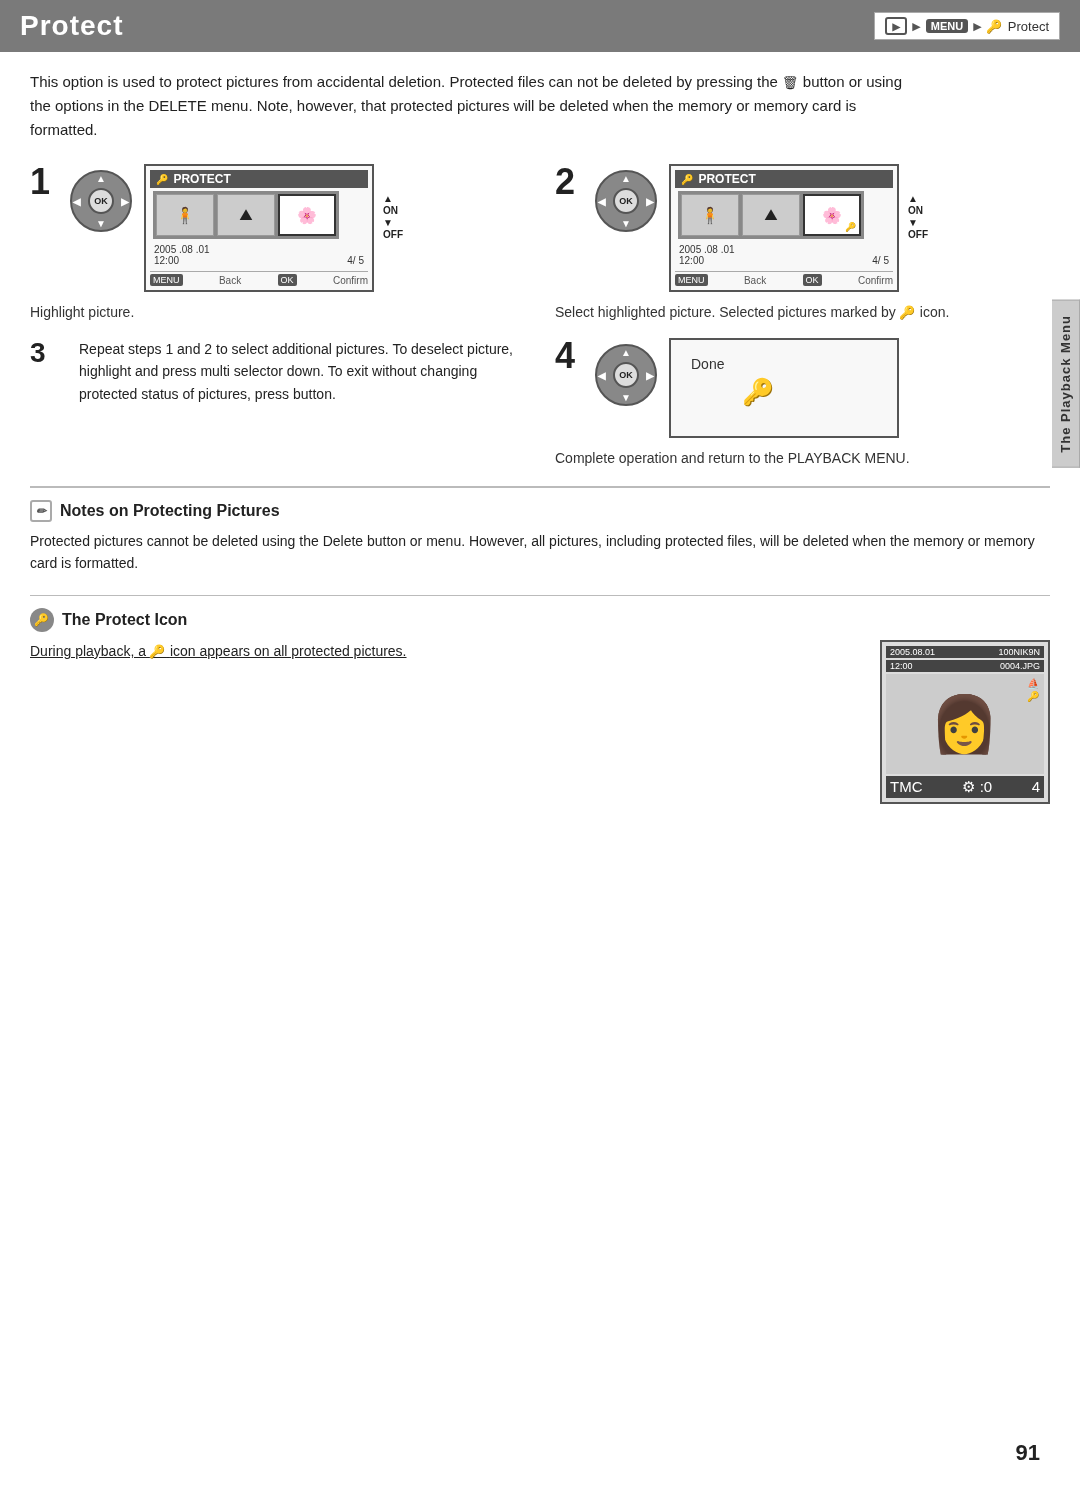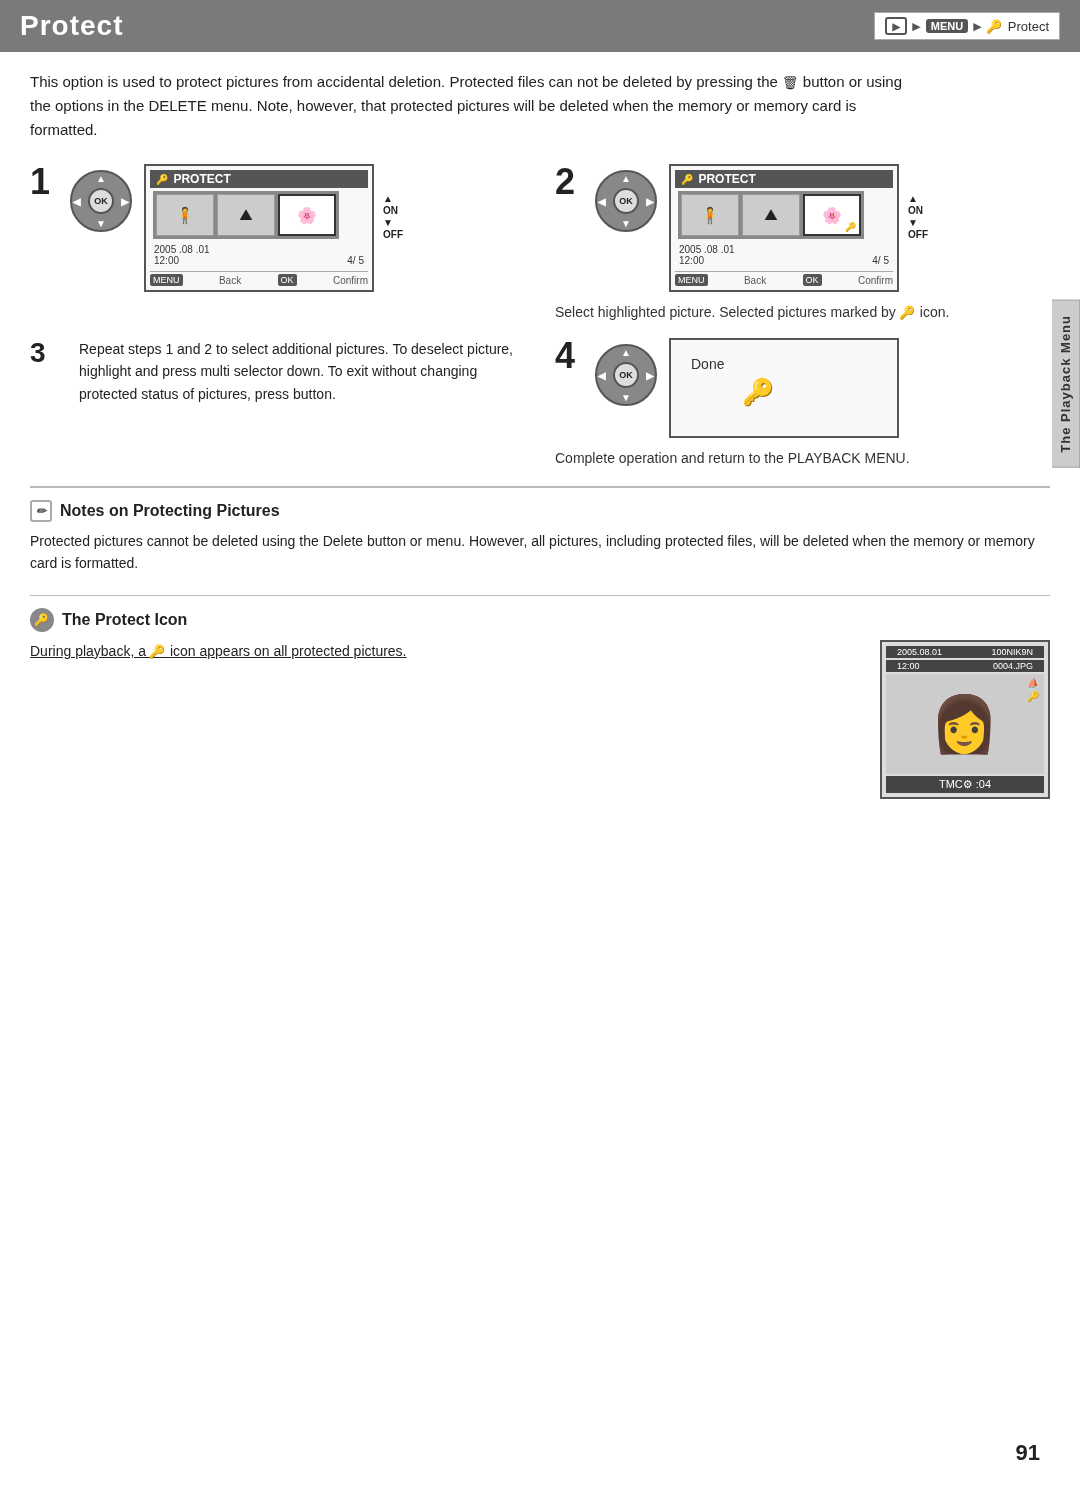--- a/index.html
+++ b/index.html
@@ -366,42 +366,42 @@
       padding: 4px;
       font-size: 9px;
       flex-shrink: 0;
     }
 
     .preview-top-bar {
       display: flex;
       justify-content: space-between;
       color: #fff;
       background: #444;
-      padding: 1px 11px;
+      padding: 1px 4px;
       font-size: 9px;
       margin-bottom: 2px;
     }
 
     .preview-image-area {
       background: #ccc;
       height: 100px;
       display: flex;
       align-items: center;
       justify-content: center;
       font-size: 48px;
       position: relative;
     }
 
     .preview-bottom-bar {
       display: flex;
-      justify-content: center;
+      justify-content: space-between;
       align-items: center;
       background: #444;
       padding: 2px 4px;
-      font-size: 11px;
+      font-size: 15px;
       color: #fff;
       margin-top: 2px;
     }
 
     .preview-icons {
       display: flex;
       flex-direction: column;
       gap: 2px;
       position: absolute;
       right: 4px;
@@ -535,20 +535,21 @@
             </div>
             <div class="camera-bottom-bar">
               <span style="font-size:9px; background:#555; color:#fff; padding:1px 3px; border-radius:2px;">MENU</span>
               <span>Back</span>
               <span style="font-size:9px; background:#555; color:#fff; padding:1px 3px; border-radius:2px;">OK</span>
               <span>Confirm</span>
             </div>
           </div>
         </div>
       </div>
+      <span class="step-desc">Highlight picture.</span>
     </div>
 
     <div class="step-block">
       <div class="step-header">
         <span class="step-number">2</span>
         <div class="step-content">
           <div class="dpad-container">
             <div class="dpad">
               <div class="dpad-ring"></div>
               <span class="dpad-arrow up">▲</span>

